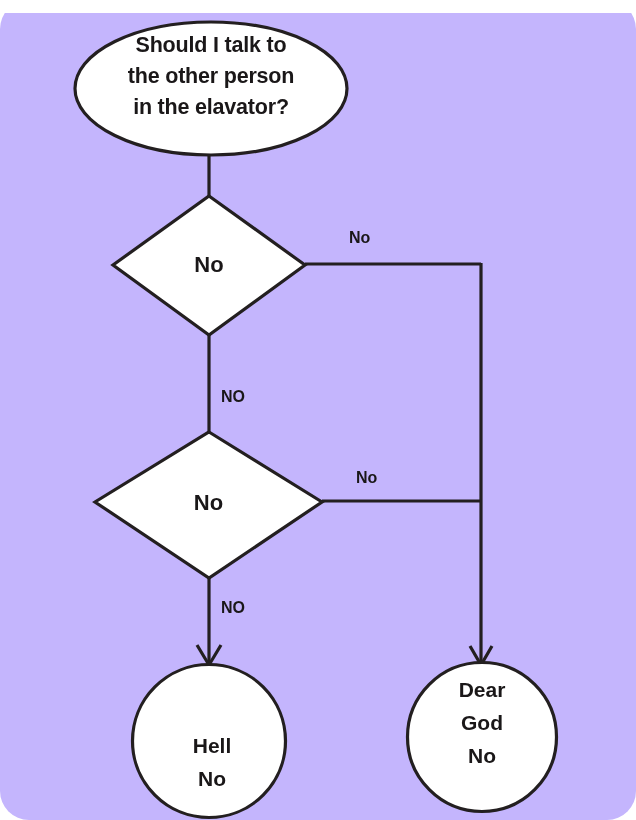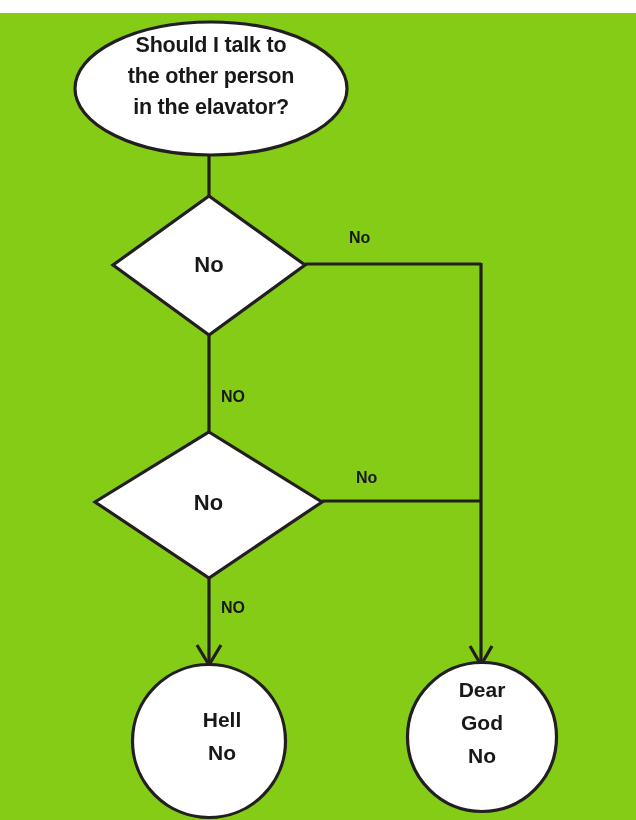--- a/index.html
+++ b/index.html
@@ -11,21 +11,22 @@
   body {
     width: 636px;
     height: 820px;
     font-family: "Liberation Sans", sans-serif;
     overflow: hidden;
   }
   #flowchart-canvas {
     position: relative;
     width: 636px;
     height: 820px;
-    background: #84cc16;
+    background: #c4b5fd;
+    border-radius: 29px;
   }
   #flowchart-canvas::before {
     content: "";
     position: absolute;
     left: 0; top: 0;
     width: 636px;
     height: 13px;
     background: #ffffff;
     pointer-events: none;
   }
@@ -74,21 +75,21 @@
   .diamond-text {
     font-size: 22px;
     line-height: 26px;
   }
   #diamond-1-label { left: 113px; top: 252px; width: 192px; }
   #diamond-2-label { left: 95px;  top: 490px; width: 227px; }
   .circle-text {
     font-size: 21px;
     line-height: 33px;
   }
-  #circle-hell-label { left: 132px; top: 703px; width: 160px; margin-left: 10px; }
+  #circle-hell-label { left: 132px; top: 729px; width: 160px; }
   #circle-dear-label { left: 407px; top: 673px; width: 150px; }
   .edge-label {
     position: absolute;
     color: #1a1718;
     font-weight: bold;
     font-family: "Liberation Sans", sans-serif;
     font-size: 16px;
     line-height: 19px;
     white-space: pre;
     pointer-events: none;

